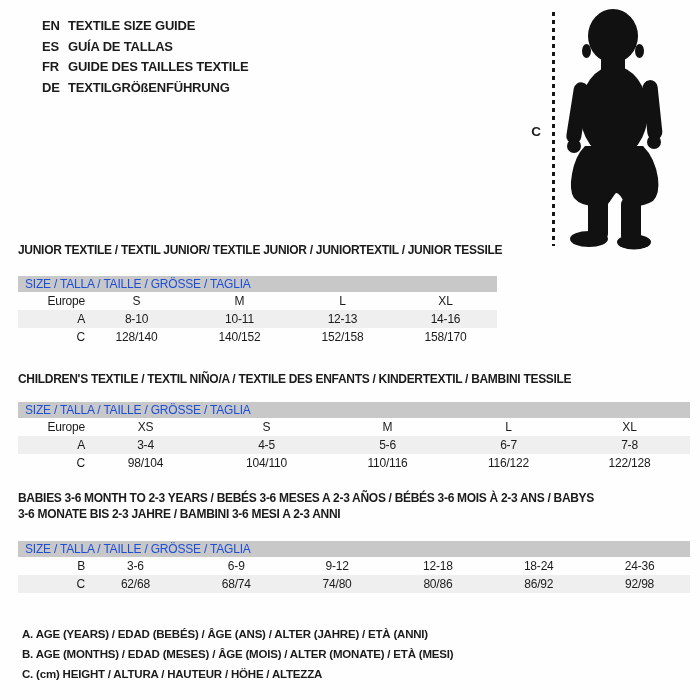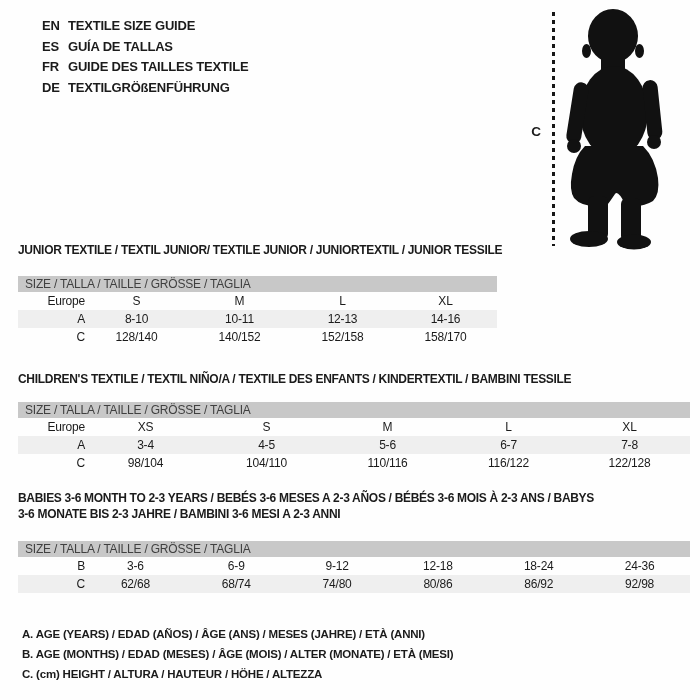--- a/index.html
+++ b/index.html
@@ -30,21 +30,21 @@
   .tbl1 { top:242px; width:479px; }
   .tbl2 { top:371px; width:672px; }
   .tbl3 { top:490px; width:672px; }
   .tbl-title { font-size:12px; font-weight:bold; line-height:16px; letter-spacing:-0.3px;
                white-space:nowrap; }
   .tbl3 .tbl-title { white-space:normal; max-width:588px; }
   .tbl1 .size-header { margin-top:18px; }
   .tbl2 .size-header { margin-top:15px; }
   .tbl3 .size-header { margin-top:19px; }
   .size-header { background:#c8c8c8; height:16px; line-height:16px; font-size:12px;
-                 padding-left:7px; letter-spacing:-0.2px; color:#404040; }
+                 padding-left:7px; letter-spacing:-0.2px; color:#1d4ed8; }
   .trow { display:grid; height:18px; line-height:18px; font-size:12px; letter-spacing:-0.2px; }
   .rows .trow:nth-child(even) { background:#efefef; }
   .rlabel { padding-left:7px; text-align:right; }
   .cell { text-align:center; }
 
   
   .footnotes { position:absolute; left:22px; top:624px; font-size:11.5px; font-weight:bold;
                line-height:20px; letter-spacing:-0.2px; }
 </style>
 </head>
@@ -168,16 +168,16 @@
         <span class="cell">68/74</span>
         <span class="cell">74/80</span>
         <span class="cell">80/86</span>
         <span class="cell">86/92</span>
         <span class="cell">92/98</span>
       </div>
     </div>
 </section>
 
 <div class="footnotes">
-    <div>A. AGE (YEARS) / EDAD (AÑOS) / ÂGE (ANS) / MESES (JAHRE) / ETÀ (ANNI)</div>
+    <div>A. AGE (YEARS) / EDAD (BEBÉS) / ÂGE (ANS) / ALTER (JAHRE) / ETÀ (ANNI)</div>
     <div>B. AGE (MONTHS) / EDAD (MESES) / ÂGE (MOIS) / ALTER (MONATE) / ETÀ (MESI)</div>
     <div>C. (cm) HEIGHT / ALTURA / HAUTEUR / HÖHE / ALTEZZA</div>
   </div>
 
 </body></html>

